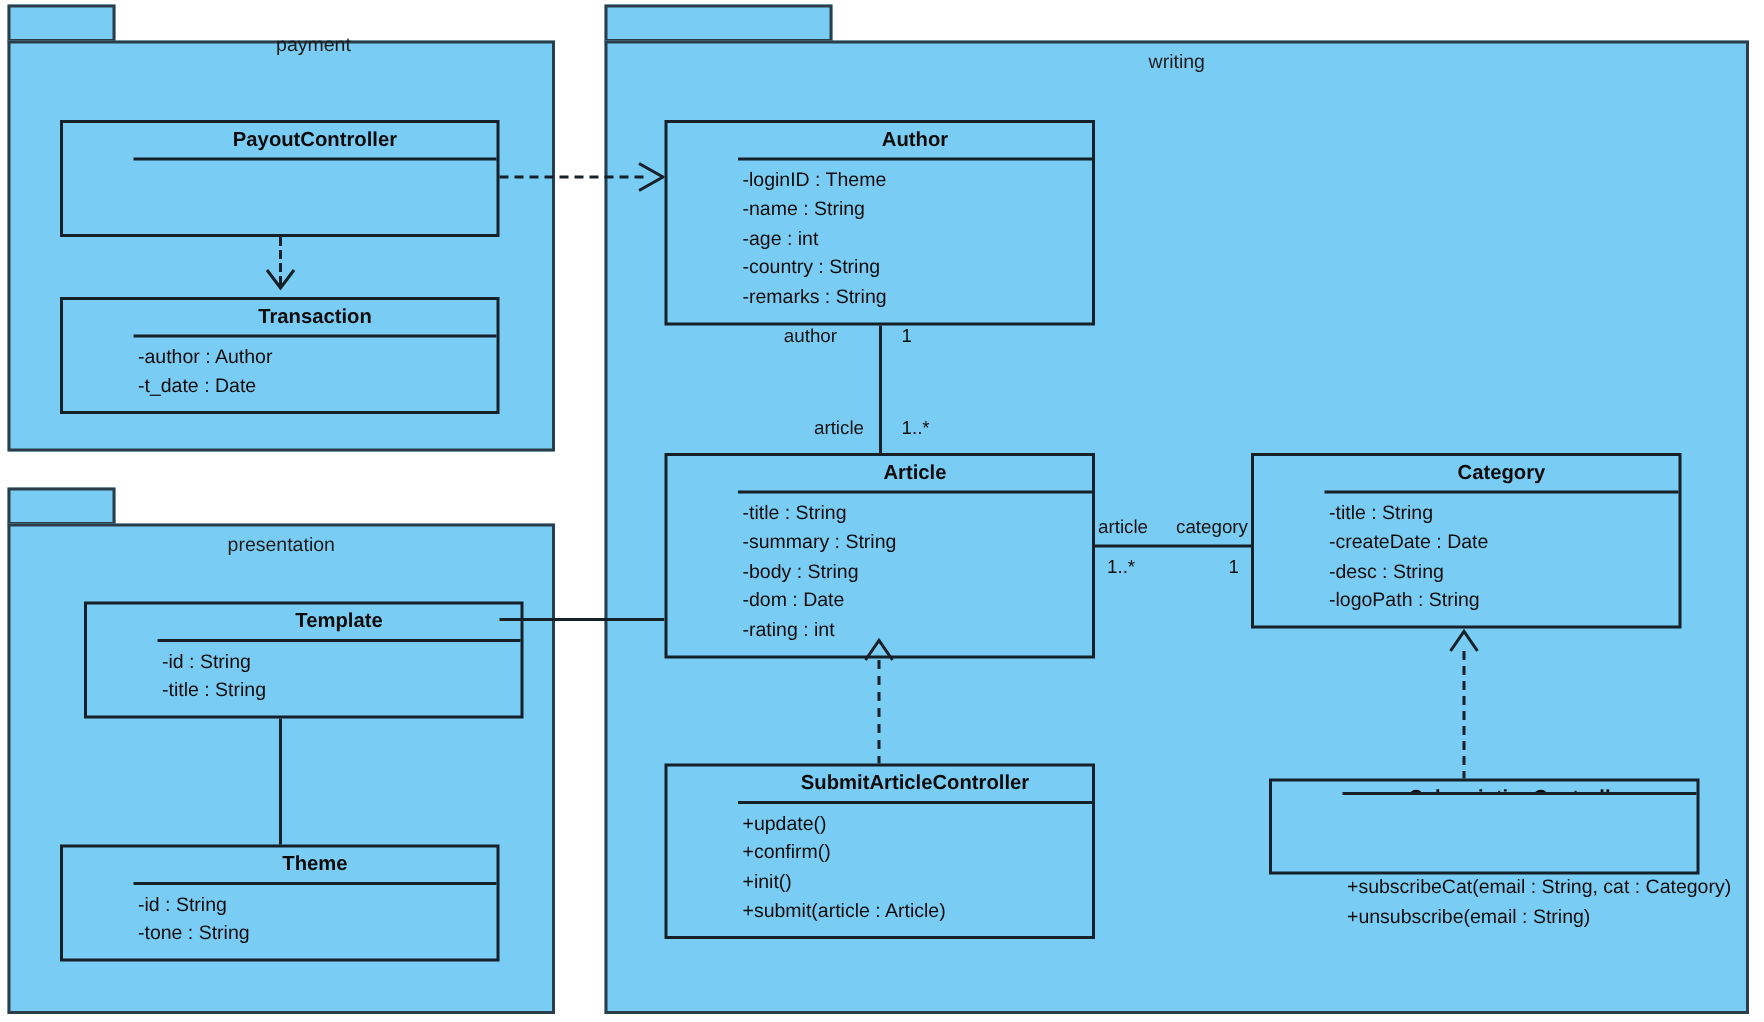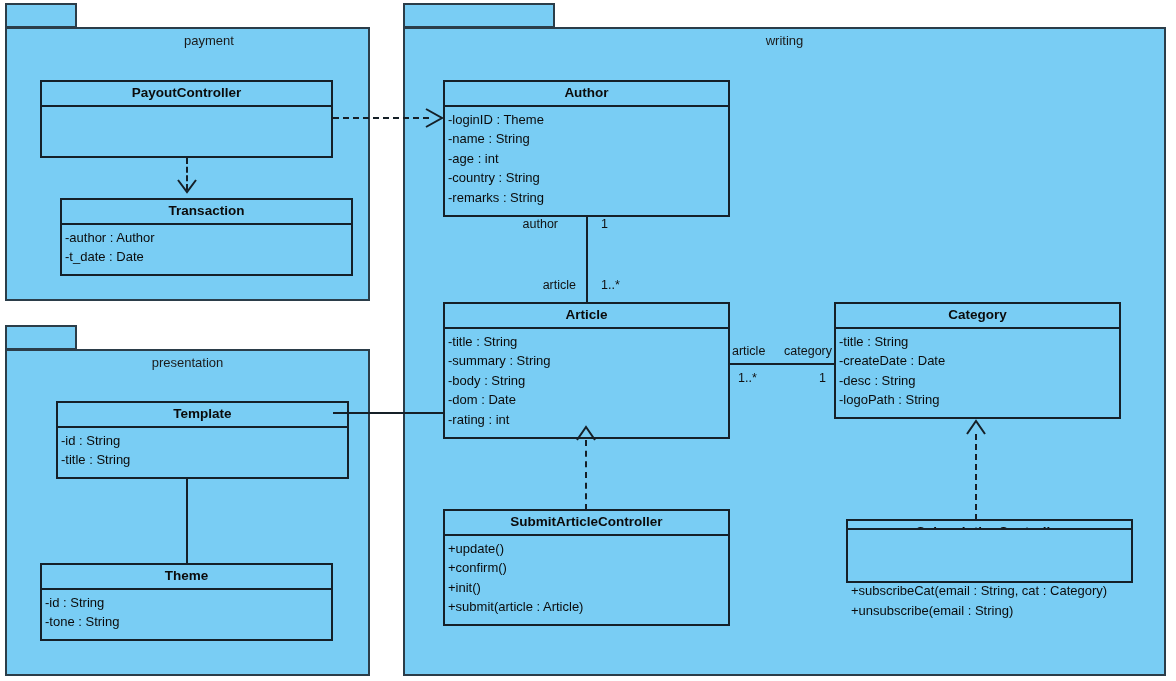--- a/index.html
+++ b/index.html
@@ -41,20 +41,21 @@
   }
 
   
   .cls {
     position: absolute;
     background: #79CDF4;
     border: 2px solid #152028;
     box-sizing: border-box;
     display: flex;
     flex-direction: column;
+    padding-left: 47px;
   }
   .cls-name {
     text-align: center;
     font-size: 13.5px;
     font-weight: bold;
     color: #0b0b0b;
     padding: 3px 2px 4px 2px;
     border-bottom: 2px solid #152028;
     line-height: 1.15;
     white-space: nowrap;
@@ -105,32 +106,32 @@
     white-space: nowrap;
   }
 </style>
 </head>
 <body>
 
 <div id="canvas">
 
   <div class="pkg-tab" style="left:5px; top:3px; width:72px; height:25px;"></div>
   <div class="pkg-body" style="left:5px; top:27px; width:365px; height:274px;"></div>
-  <div class="pkg-title" style="left:5px; top:33px; width:408px;">payment</div>
+  <div class="pkg-title" style="left:5px; top:22px; width:408px;">payment</div>
 
   <div class="cls" style="left:40px; top:80px; width:293px; height:78px;">
     <div class="cls-name">PayoutController</div>
   </div>
 
   <div class="dash-v" style="left:186px; top:158px; height:32px;"></div>
   <svg class="arrowsvg" style="left:176px; top:178px; width:22px; height:16px;" viewBox="0 0 22 16">
     <polyline points="2,2 11,14 20,2" fill="none" stroke="#152028" stroke-width="2"></polyline>
   </svg>
 
-  <div class="cls" style="left:40px; top:198px; width:293px; height:78px;margin-left:20px;">
+  <div class="cls" style="left:40px; top:198px; width:293px; height:78px;">
     <div class="cls-name">Transaction</div>
     <div class="cls-compartment">
       <div class="cls-member">-author : Author</div>
       <div class="cls-member">-t_date : Date</div>
     </div>
   </div>
 
   <div class="pkg-tab" style="left:5px; top:325px; width:72px; height:25px;"></div>
   <div class="pkg-body" style="left:5px; top:349px; width:365px; height:327px;"></div>
   <div class="pkg-title" style="left:5px; top:355px; width:365px;">presentation</div>

